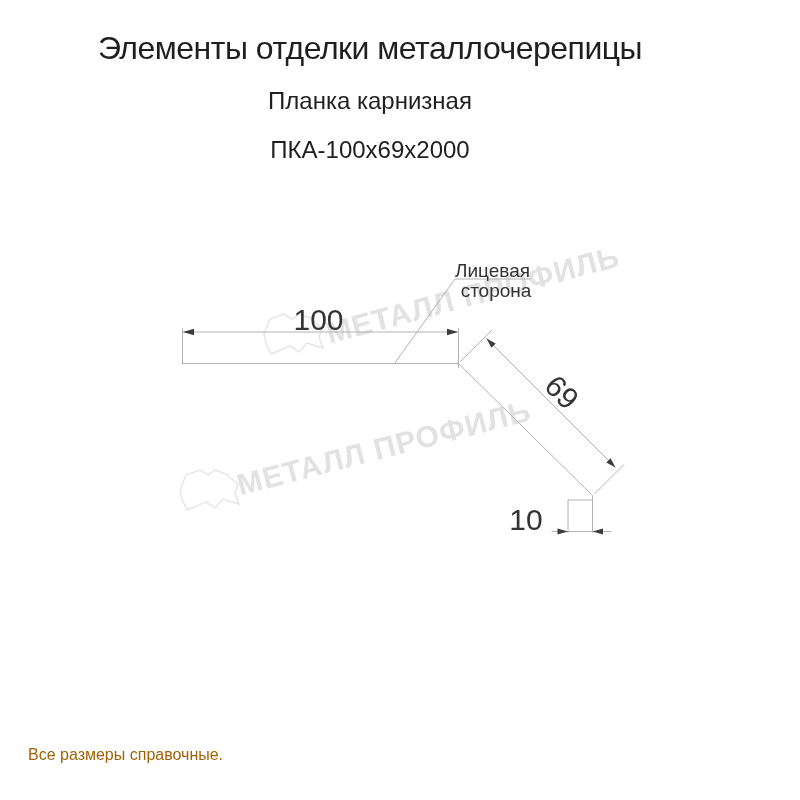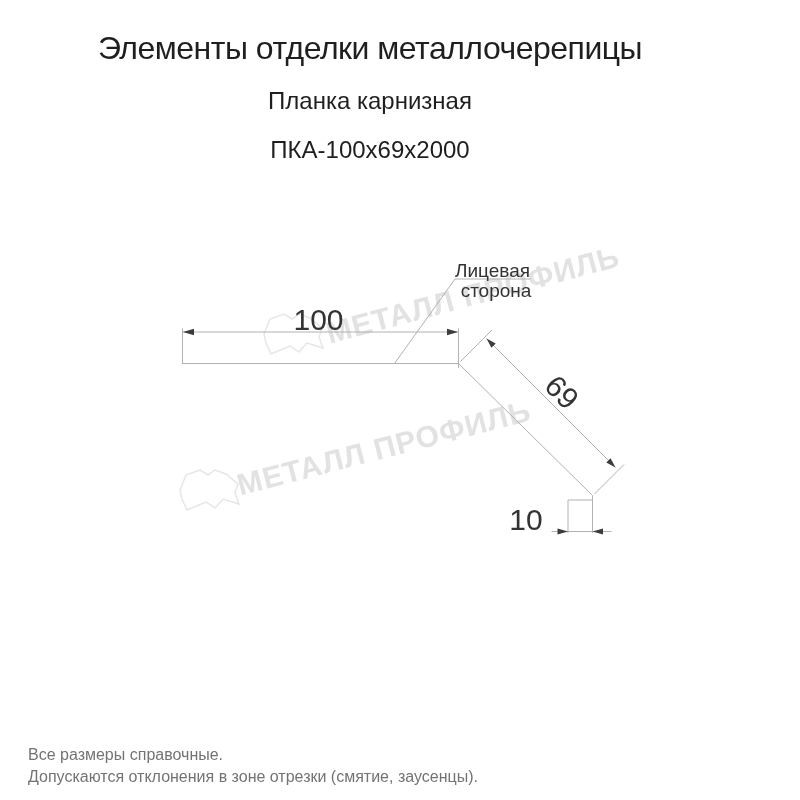--- a/index.html
+++ b/index.html
@@ -5,21 +5,21 @@
   html,body{margin:0;padding:0;}
   body{
     width:800px;height:800px;position:relative;background:#ffffff;
     font-family:"Liberation Sans","DejaVu Sans",sans-serif;
     overflow:hidden;
   }
   .center-text{position:absolute;left:0;width:740px;text-align:center;color:#1f1f1f;}
   .page-title{top:30px;font-size:32px;letter-spacing:-0.5px;}
   .product-name{top:87px;font-size:24px;}
   .product-code{top:136px;font-size:24px;text-align:center;}
-  .footer{position:absolute;left:28px;top:744px;font-size:16px;line-height:22px;color:#737373;}
+  .footer{position:absolute;left:28px;top:744px;font-size:16px;line-height:22px;color:#a16207;}
   svg{position:absolute;left:0;top:0;}
   .wm-text{font-size:30px;font-weight:bold;letter-spacing:1px;fill:#e2e2e2;}
   .wm-logo{fill:none;stroke:#e6e6e6;stroke-width:1.5;}
   .pline{fill:none;stroke:#b2b2b2;stroke-width:1;}
   .dline{fill:none;stroke:#b2b2b2;stroke-width:1;}
   .arr{fill:#3c3c3c;stroke:none;}
   .dimtext{font-size:30px;fill:#333333;}
   .labeltext{font-size:19px;fill:#333333;}
 </style>
 </head>
@@ -81,14 +81,13 @@
 
   <g>
     <path class="dline" d="M394.5 363.5 L455 279 H530.5"></path>
     <text class="labeltext" x="492.5" y="276.5" text-anchor="middle">Лицевая</text>
     <text class="labeltext" x="496" y="297" text-anchor="middle">сторона</text>
   </g>
 </svg>
 
 <div class="footer">
   <div>Все размеры справочные.</div>
-  <div>Допускаются отклонения в зоне отрезки (смятие, заусенцы).</div>
 </div>
 
 </body></html>

